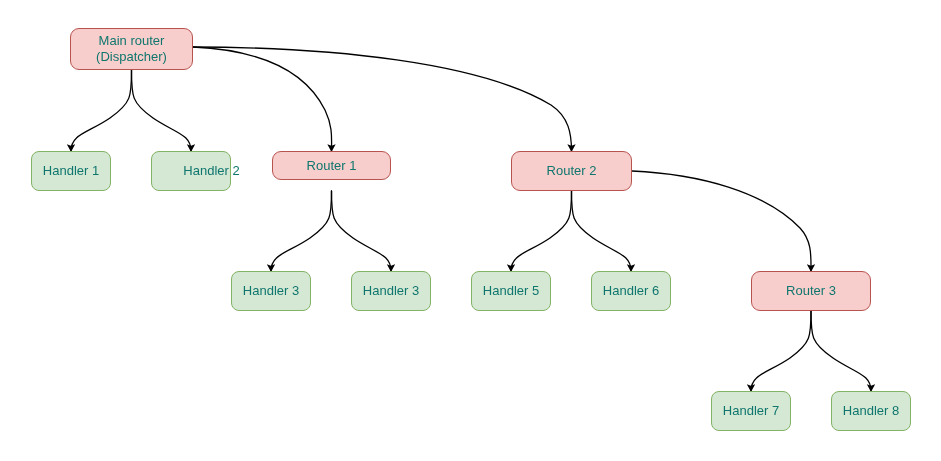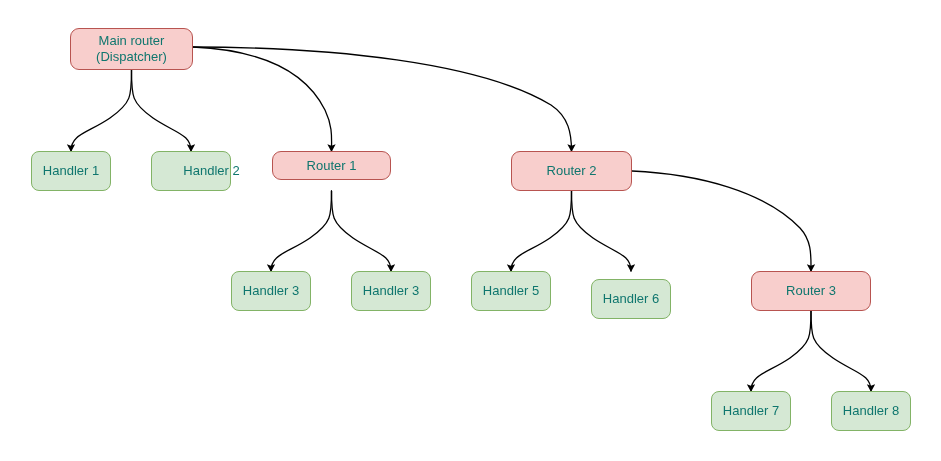--- a/index.html
+++ b/index.html
@@ -84,19 +84,19 @@
   <div id="nodes-group">
       <div class="node router" style="left: 70px; top: 28px; width: 123px; height: 42px;"><span class="node-label">Main router
 (Dispatcher)</span></div>
       <div class="node handler" style="left: 31px; top: 151px; width: 80px; height: 40px;"><span class="node-label">Handler 1</span></div>
       <div class="node handler" style="left: 151px; top: 151px; width: 80px; height: 40px; padding-left: 41px;"><span class="node-label">Handler 2</span></div>
       <div class="node router" style="left: 272px; top: 151px; width: 119px; height: 29px;"><span class="node-label">Router 1</span></div>
       <div class="node router" style="left: 511px; top: 151px; width: 121px; height: 40px;"><span class="node-label">Router 2</span></div>
       <div class="node handler" style="left: 231px; top: 271px; width: 80px; height: 40px;"><span class="node-label">Handler 3</span></div>
       <div class="node handler" style="left: 351px; top: 271px; width: 80px; height: 40px;"><span class="node-label">Handler 3</span></div>
       <div class="node handler" style="left: 471px; top: 271px; width: 80px; height: 40px;"><span class="node-label">Handler 5</span></div>
-      <div class="node handler" style="left: 591px; top: 271px; width: 80px; height: 40px; margin-top: 8px;"><span class="node-label">Handler 6</span></div>
+      <div class="node handler" style="left: 591px; top: 271px; width: 80px; height: 40px;"><span class="node-label">Handler 6</span></div>
       <div class="node router" style="left: 751px; top: 271px; width: 120px; height: 40px; align-items: center;"><span class="node-label">Router 3</span></div>
       <div class="node handler" style="left: 711px; top: 391px; width: 80px; height: 40px;"><span class="node-label">Handler 7</span></div>
       <div class="node handler" style="left: 831px; top: 391px; width: 80px; height: 40px; text-align: center;"><span class="node-label">Handler 8</span></div>
     </div>
 
 </div>
 
 </body></html>

